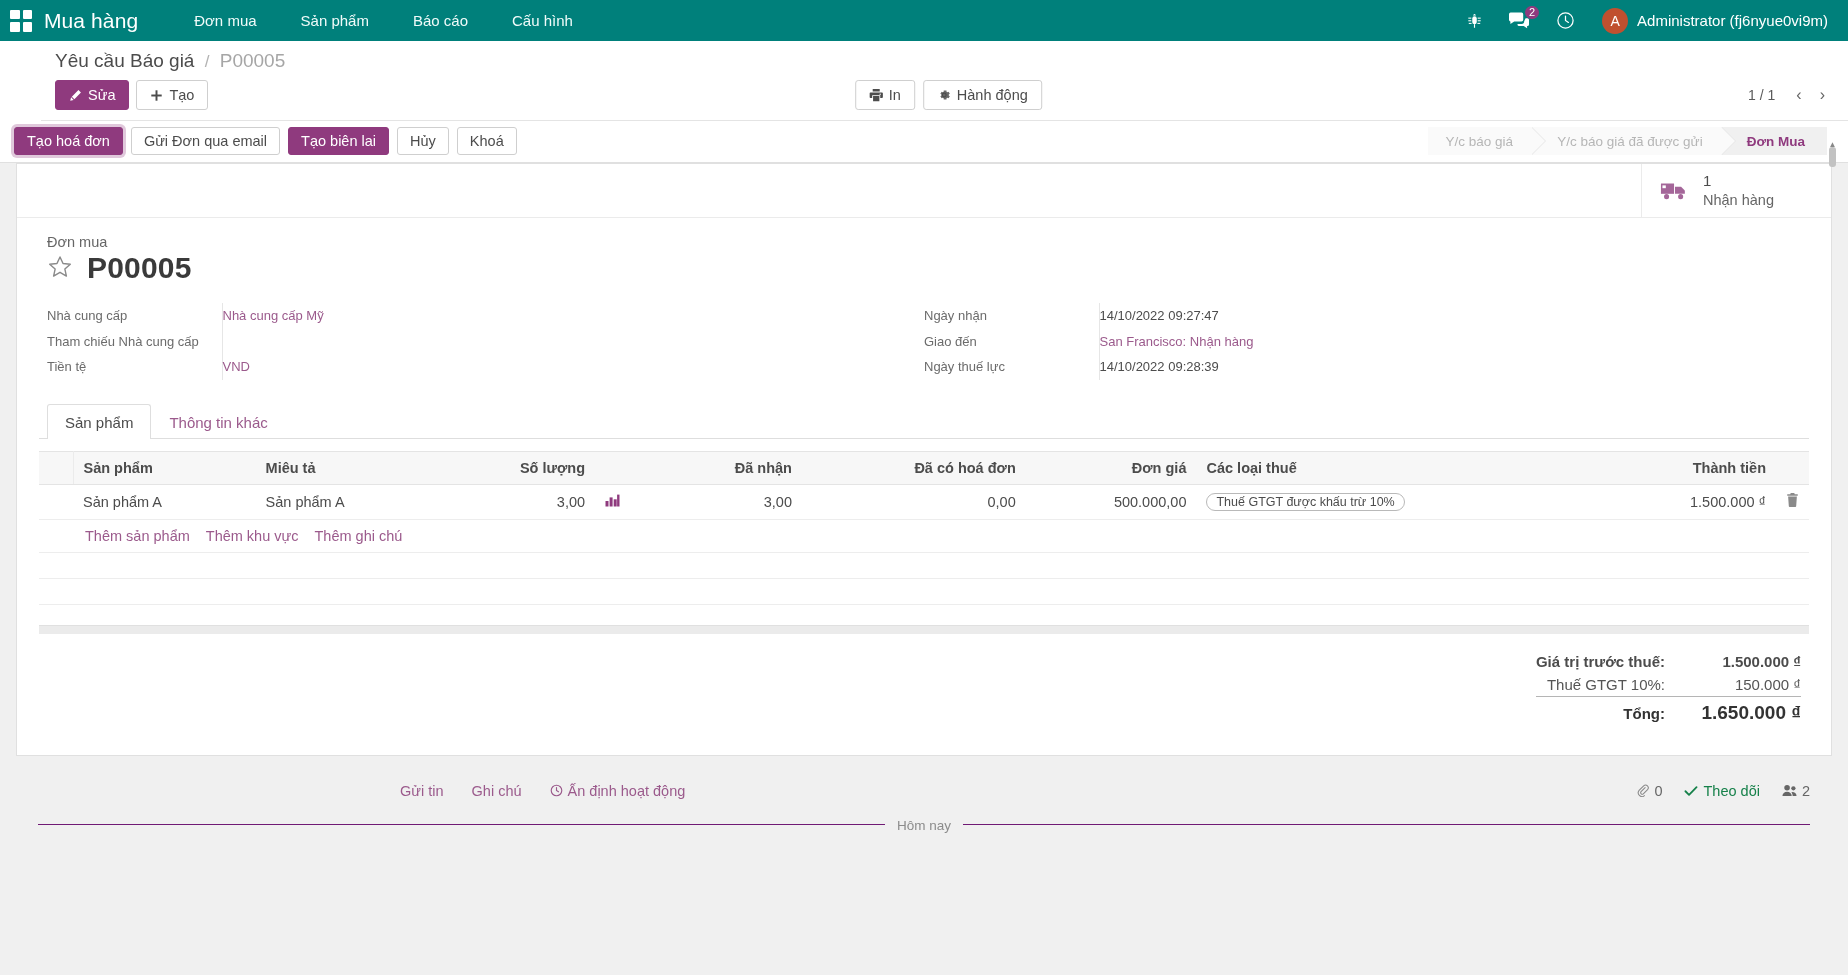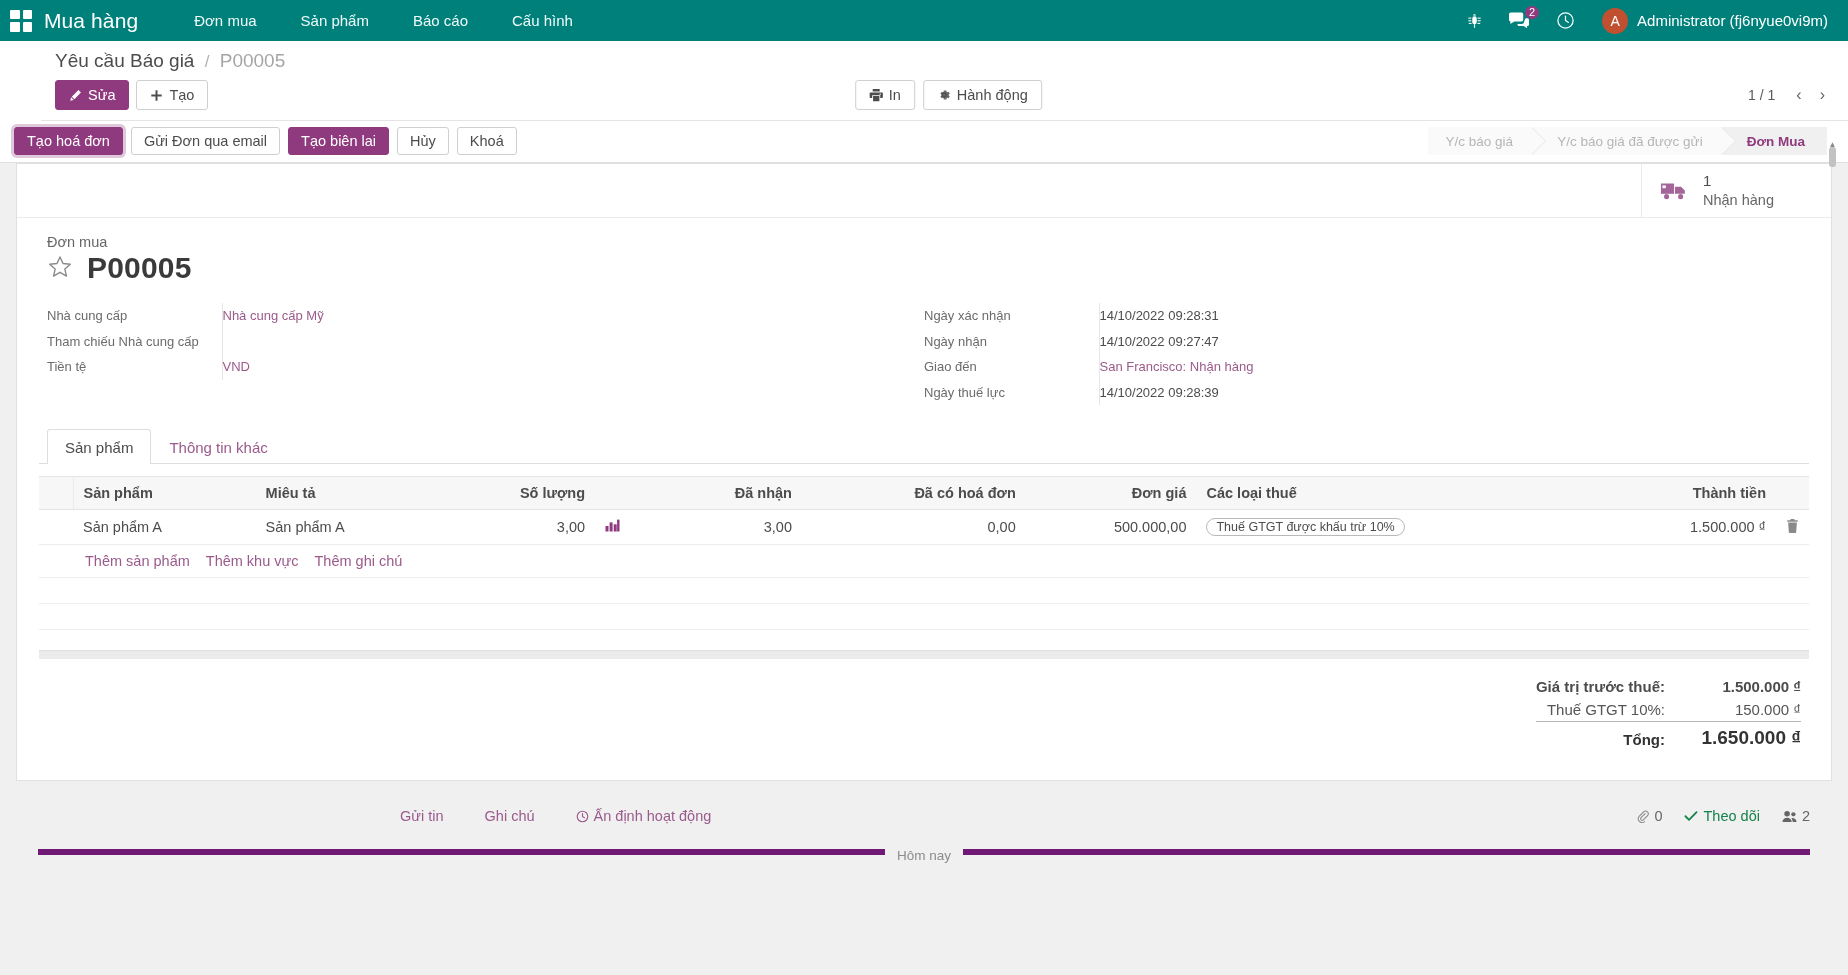--- a/index.html
+++ b/index.html
@@ -376,38 +376,38 @@
   
   .chatter {
     padding: 16px 0 0 0;
     background: #f0f0f0;
   }
   .chatter-inner { padding: 0 16px; }
   .chatter-top {
     display: flex; align-items: center;
     padding: 8px 22px 10px 22px;
   }
-  .ch-buttons { display: flex; gap: 13px; margin-left: 348px; }
+  .ch-buttons { display: flex; gap: 0; margin-left: 348px; }
   .ch-btn {
     font-size: 14.5px;
     color: #9b5a8c;
     cursor: pointer;
     padding: 3px 14px;
     white-space: nowrap;
     display: inline-flex; align-items: center; gap: 5px;
   }
   .ch-right { margin-left: auto; display: flex; align-items: center; gap: 22px; }
   .ch-stat {
     font-size: 14.5px; color: #666;
     display: inline-flex; align-items: center; gap: 5px;
     cursor: pointer; white-space: nowrap;
   }
   .ch-follow { color: #16814a; font-weight: normal; }
   .divider-line {
-    border-top: 6px solid #701a75;
+    border-top: 1px solid #701a75;
     margin: 12px 22px 0 22px;
     position: relative;
     height: 1px;
     text-align: right;
   }
   .today-chip {
     position: absolute;
     left: 50%; transform: translate(-50%, -50%);
     top: 0;
     background: #f0f0f0;
@@ -588,24 +588,20 @@
               <td class="lbl">Tiền tệ</td>
               <td class="val"><span class="link-val">VND</span></td>
             </tr>
           </tbody>
             </table>
         </div>
 
         <div class="group-col right">
           <table class="f">
             <tbody>
-                <tr>
-              <td class="lbl">Ngày xác nhận</td>
-              <td class="val"><span class="mono-val">14/10/2022 09:28:31</span></td>
-            </tr>
             <tr>
               <td class="lbl">Ngày nhận</td>
               <td class="val"><span class="mono-val">14/10/2022 09:27:47</span></td>
             </tr>
             <tr>
               <td class="lbl">Giao đến</td>
               <td class="val"><span class="link-val">San Francisco: Nhận hàng</span></td>
             </tr>
             <tr>
               <td class="lbl">Ngày thuế lực</td>

